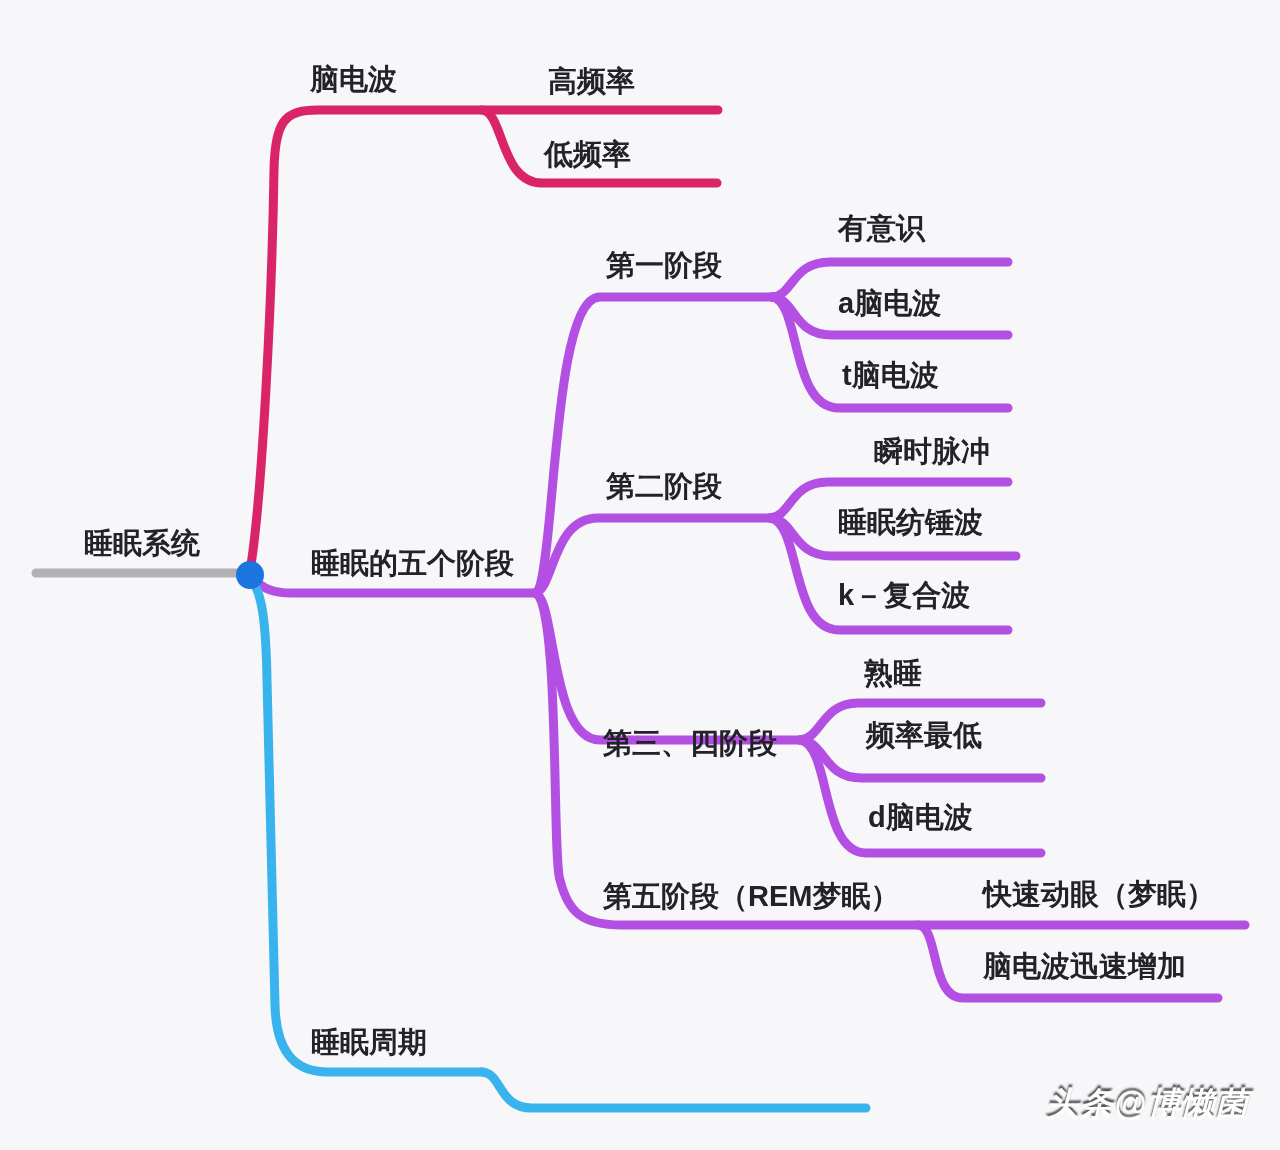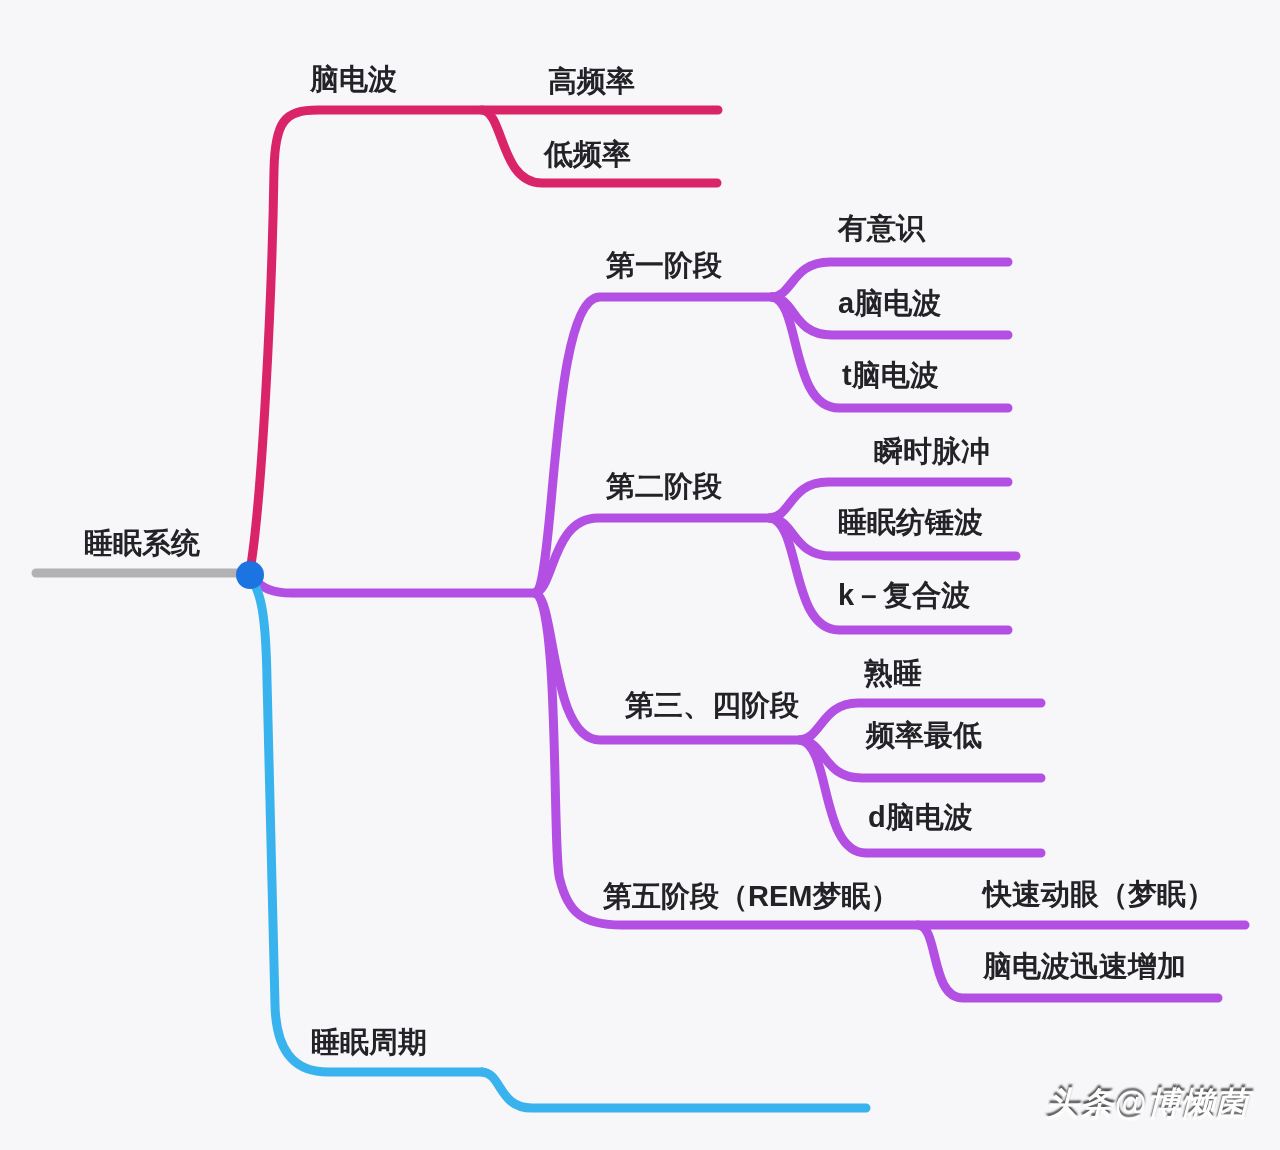--- a/index.html
+++ b/index.html
@@ -74,32 +74,33 @@
 
     <circle cx="250" cy="575" r="14" fill="#1b74e0" stroke="none"></circle>
   </svg>
 
   <div class="lbl" style="left:84px;top:528px;">睡眠系统</div>
 
   <div class="lbl" style="left:310px;top:64px;">脑电波</div>
   <div class="lbl" style="left:548px;top:66px;">高频率</div>
   <div class="lbl" style="left:544px;top:139px;">低频率</div>
 
+  <div class="lbl" style="left:311px;top:548px;">睡眠的五个阶段</div>
 
   <div class="lbl" style="left:606px;top:250px;">第一阶段</div>
   <div class="lbl" style="left:838px;top:213px;">有意识</div>
   <div class="lbl" style="left:838px;top:288px;">a脑电波</div>
   <div class="lbl" style="left:842px;top:360px;">t脑电波</div>
 
   <div class="lbl" style="left:606px;top:471px;">第二阶段</div>
   <div class="lbl" style="left:838px;top:436px;padding-left:36px;">瞬时脉冲</div>
   <div class="lbl" style="left:838px;top:507px;">睡眠纺锤波</div>
   <div class="lbl" style="left:838px;top:580px;">k－复合波</div>
 
-  <div class="lbl" style="left:603px;top:690px;margin-left:22px;">第三、四阶段</div>
+  <div class="lbl" style="left:603px;top:728px;">第三、四阶段</div>
   <div class="lbl" style="left:864px;top:658px;">熟睡</div>
   <div class="lbl" style="left:866px;top:720px;">频率最低</div>
   <div class="lbl" style="left:868px;top:802px;">d脑电波</div>
 
   <div class="lbl" style="left:983px;top:879px;">快速动眼（梦眠）</div>
   <div class="lbl" style="left:603px;top:881px;">第五阶段（REM梦眠）</div>
   <div class="lbl" style="left:983px;top:951px;">脑电波迅速增加</div>
 
   <div class="lbl" style="left:311px;top:1027px;text-align:center;">睡眠周期</div>
 

